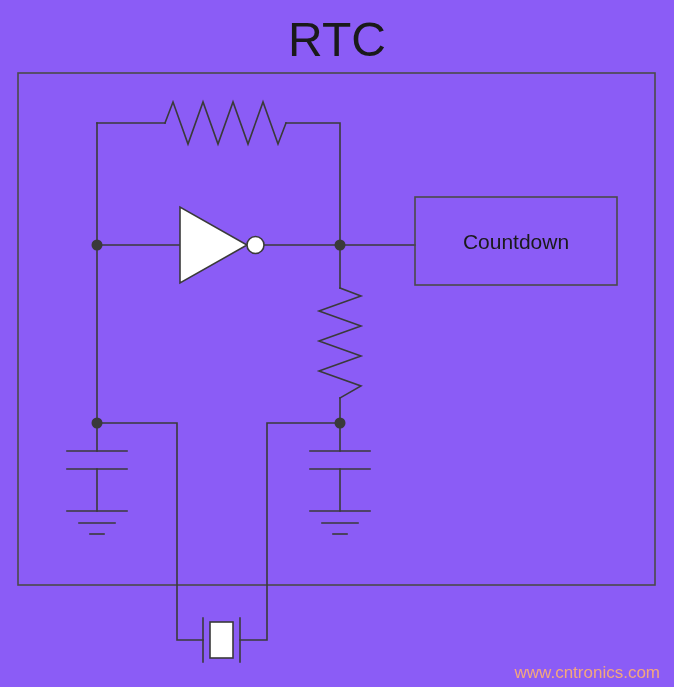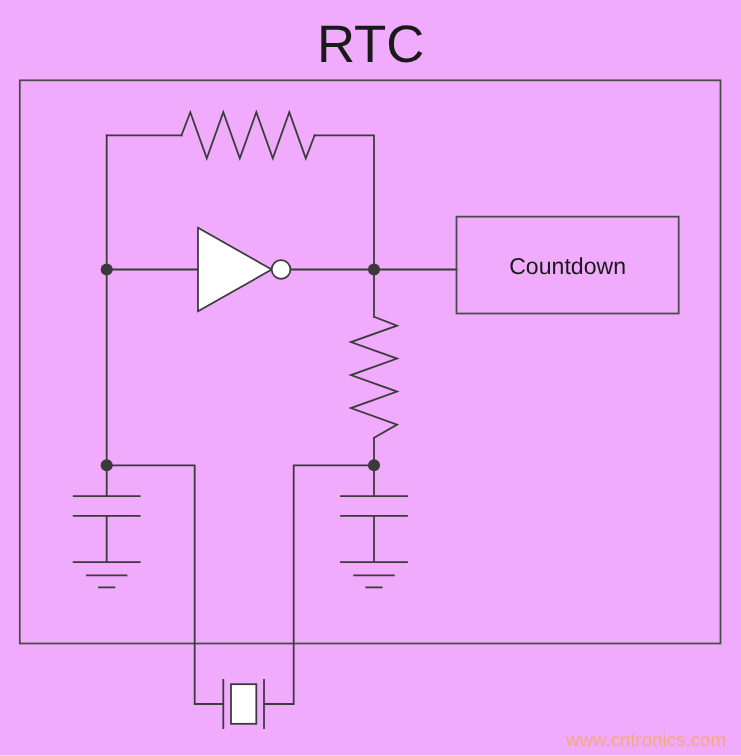--- a/index.html
+++ b/index.html
@@ -7,21 +7,21 @@
     padding: 0;
     background: #ffffff;
     width: 674px;
     height: 687px;
     overflow: hidden;
   }
   .stage {
     position: relative;
     width: 674px;
     height: 687px;
-    background: #f0abfc;
+    background: #8b5cf6;
     font-family: "Liberation Sans", sans-serif;
   }
   svg { display: block; }
   .title-text {
     font-family: "Liberation Sans", sans-serif;
     font-size: 48px;
     font-weight: 500;
     fill: #1a1a1a;
   }
   .box {

